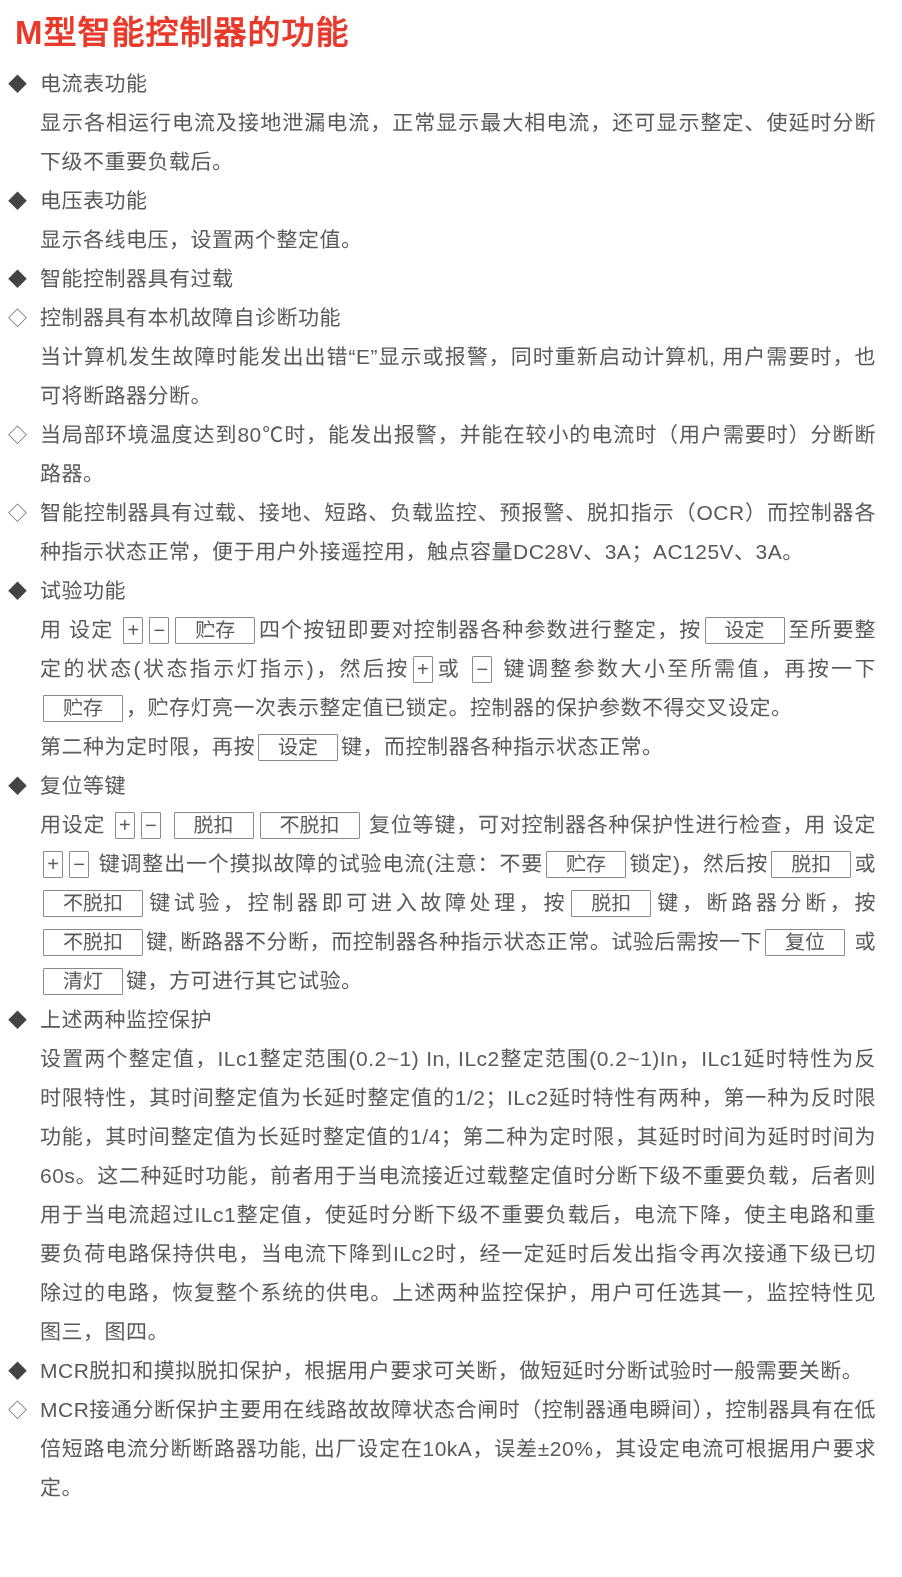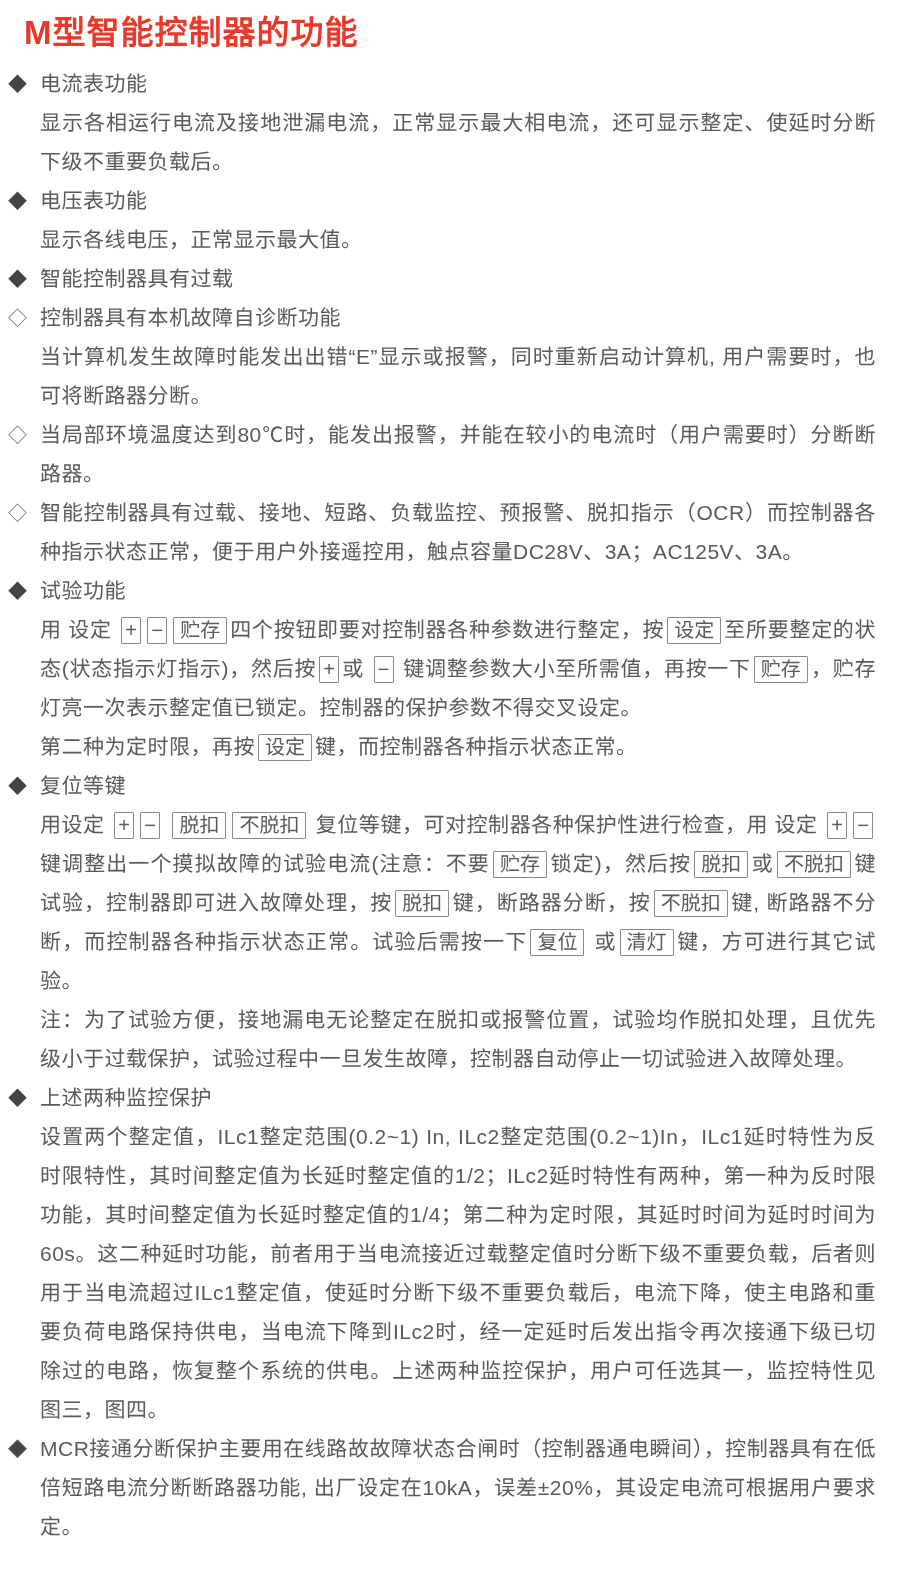--- a/index.html
+++ b/index.html
@@ -15,21 +15,21 @@
   }
   .page {
     padding: 10px 26px 0 8px;
     box-sizing: border-box;
     width: 902px;
   }
   .title {
     font-size: 33px;
     font-weight: 700;
     line-height: 42px;
-    margin: 2px 0 10px 16px;
+    margin: 2px 0 10px 7px;
     letter-spacing: 1px;
   }
   .doc-body { }
   .block {
     position: relative;
     padding-left: 32px;
     font-size: 21px;
     line-height: 39px;
     text-align: justify;
     letter-spacing: 0.5px;
@@ -39,21 +39,21 @@
     left: 0;
     top: 1px;
     font-size: 19px;
   }
   .bullet.solid { color: #454343; }
   .bullet.hollow { color: #6b6969; }
   .key {
     display: inline-block;
     border: 1px solid #8b8989;
     line-height: 25px;
-    padding: 0 6px;
+    padding: 0 19px;
     margin: 0 3px;
     font-size: 20px;
     letter-spacing: 0;
     border-radius: 1px;
     background: #ffffff;
   }
   .key.small {
     min-width: 12px;
     text-align: center;
     padding: 0 3px;
@@ -61,30 +61,29 @@
 </style>
 </head>
 <body style="background: rgb(255, 255, 255); color: rgb(91, 89, 89);">
 
 <div class="page">
   <div class="title" style="color: rgb(232, 57, 42);">M型智能控制器的功能</div>
   <div class="doc-body">
       <div class="block"><span class="bullet solid">◆</span><span>电流表功能</span></div>
       <div class="block"><span>显示各相运行电流及接地泄漏电流，正常显示最大相电流，还可显示整定、使延时分断下级不重要负载后。</span></div>
       <div class="block"><span class="bullet solid">◆</span><span>电压表功能</span></div>
-      <div class="block"><span>显示各线电压，正常显示最大值。</span></div>
+      <div class="block"><span>显示各线电压，设置两个整定值。</span></div>
       <div class="block"><span class="bullet solid">◆</span><span>智能控制器具有过载</span></div>
       <div class="block"><span class="bullet hollow">◇</span><span>控制器具有本机故障自诊断功能</span></div>
       <div class="block"><span>当计算机发生故障时能发出出错“E”显示或报警，同时重新启动计算机, 用户需要时，也可将断路器分断。</span></div>
       <div class="block"><span class="bullet hollow">◇</span><span>当局部环境温度达到80℃时，能发出报警，并能在较小的电流时（用户需要时）分断断路器。</span></div>
       <div class="block"><span class="bullet hollow">◇</span><span>智能控制器具有过载、接地、短路、负载监控、预报警、脱扣指示（OCR）而控制器各种指示状态正常，便于用户外接遥控用，触点容量DC28V、3A；AC125V、3A。</span></div>
       <div class="block"><span class="bullet solid">◆</span><span>试验功能</span></div>
       <div class="block"><span>用 设定 </span><span class="key small">+</span><span class="key small">−</span><span class="key">贮存</span><span>四个按钮即要对控制器各种参数进行整定，按</span><span class="key">设定</span><span>至所要整定的状态(状态指示灯指示)，然后按</span><span class="key small">+</span><span>或 </span><span class="key small">−</span><span> 键调整参数大小至所需值，再按一下</span><span class="key">贮存</span><span>，贮存灯亮一次表示整定值已锁定。控制器的保护参数不得交叉设定。</span></div>
       <div class="block"><span>第二种为定时限，再按</span><span class="key">设定</span><span>键，而控制器各种指示状态正常。</span></div>
       <div class="block"><span class="bullet solid">◆</span><span>复位等键</span></div>
       <div class="block"><span>用设定 </span><span class="key small">+</span><span class="key small">−</span><span> </span><span class="key">脱扣</span><span class="key">不脱扣</span><span> 复位等键，可对控制器各种保护性进行检查，用 设定 </span><span class="key small">+</span><span class="key small">−</span><span> 键调整出一个摸拟故障的试验电流(注意：不要</span><span class="key">贮存</span><span>锁定)，然后按</span><span class="key">脱扣</span><span>或</span><span class="key">不脱扣</span><span>键试验，控制器即可进入故障处理，按</span><span class="key">脱扣</span><span>键，断路器分断，按</span><span class="key">不脱扣</span><span>键, 断路器不分断，而控制器各种指示状态正常。试验后需按一下</span><span class="key">复位</span><span> 或</span><span class="key">清灯</span><span>键，方可进行其它试验。</span></div>
-      <div class="block"><span>注：为了试验方便，接地漏电无论整定在脱扣或报警位置，试验均作脱扣处理，且优先级小于过载保护，试验过程中一旦发生故障，控制器自动停止一切试验进入故障处理。</span></div>
       <div class="block"><span class="bullet solid">◆</span><span>上述两种监控保护</span></div>
       <div class="block"><span>设置两个整定值，ILc1整定范围(0.2~1) In, ILc2整定范围(0.2~1)In，ILc1延时特性为反时限特性，其时间整定值为长延时整定值的1/2；ILc2延时特性有两种，第一种为反时限功能，其时间整定值为长延时整定值的1/4；第二种为定时限，其延时时间为延时时间为60s。这二种延时功能，前者用于当电流接近过载整定值时分断下级不重要负载，后者则用于当电流超过ILc1整定值，使延时分断下级不重要负载后，电流下降，使主电路和重要负荷电路保持供电，当电流下降到ILc2时，经一定延时后发出指令再次接通下级已切除过的电路，恢复整个系统的供电。上述两种监控保护，用户可任选其一，监控特性见图三，图四。</span></div>
-      <div class="block"><span class="bullet solid">◆</span></div>
+      <div class="block"><span class="bullet solid">◆</span><span>MCR脱扣和摸拟脱扣保护，根据用户要求可关断，做短延时分断试验时一般需要关断。</span></div>
       <div class="block"><span class="bullet hollow">◇</span><span>MCR接通分断保护主要用在线路故故障状态合闸时（控制器通电瞬间），控制器具有在低倍短路电流分断断路器功能, 出厂设定在10kA，误差±20%，其设定电流可根据用户要求定。</span></div>
     </div>
 </div>
 
 </body></html>

